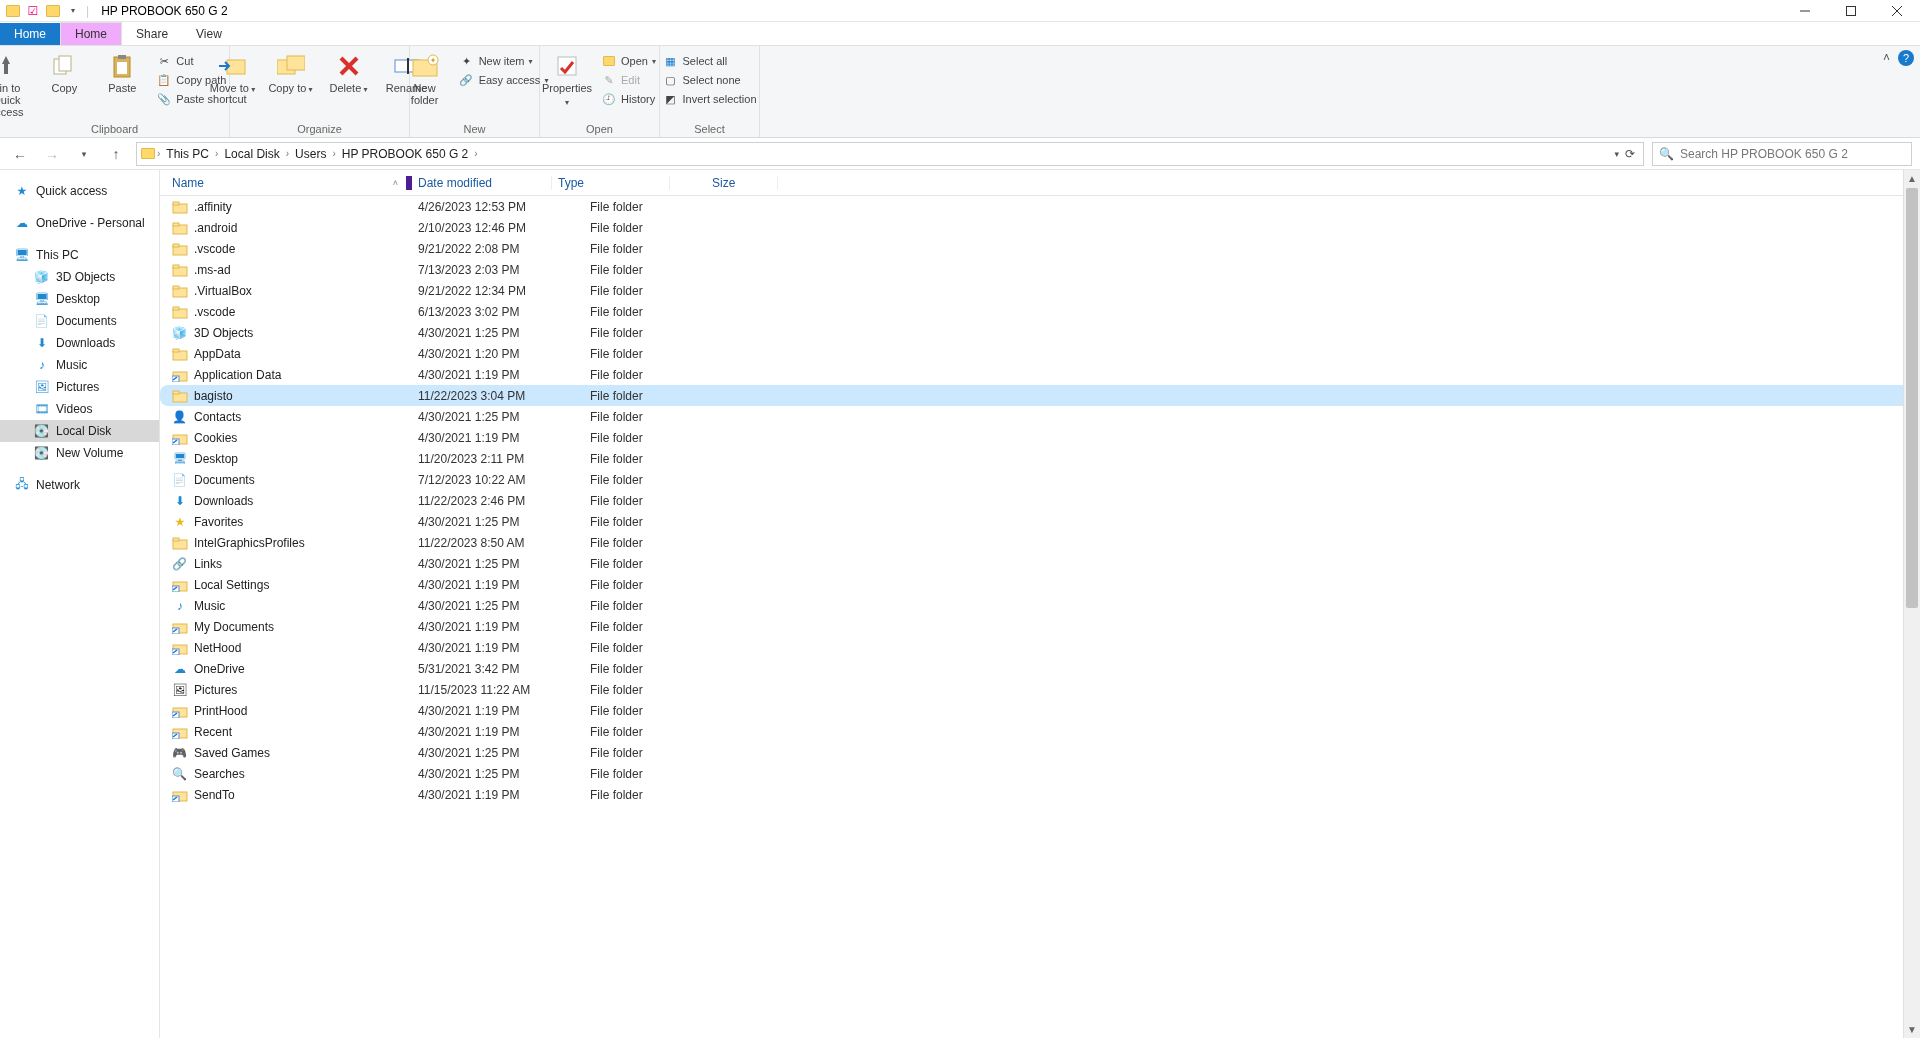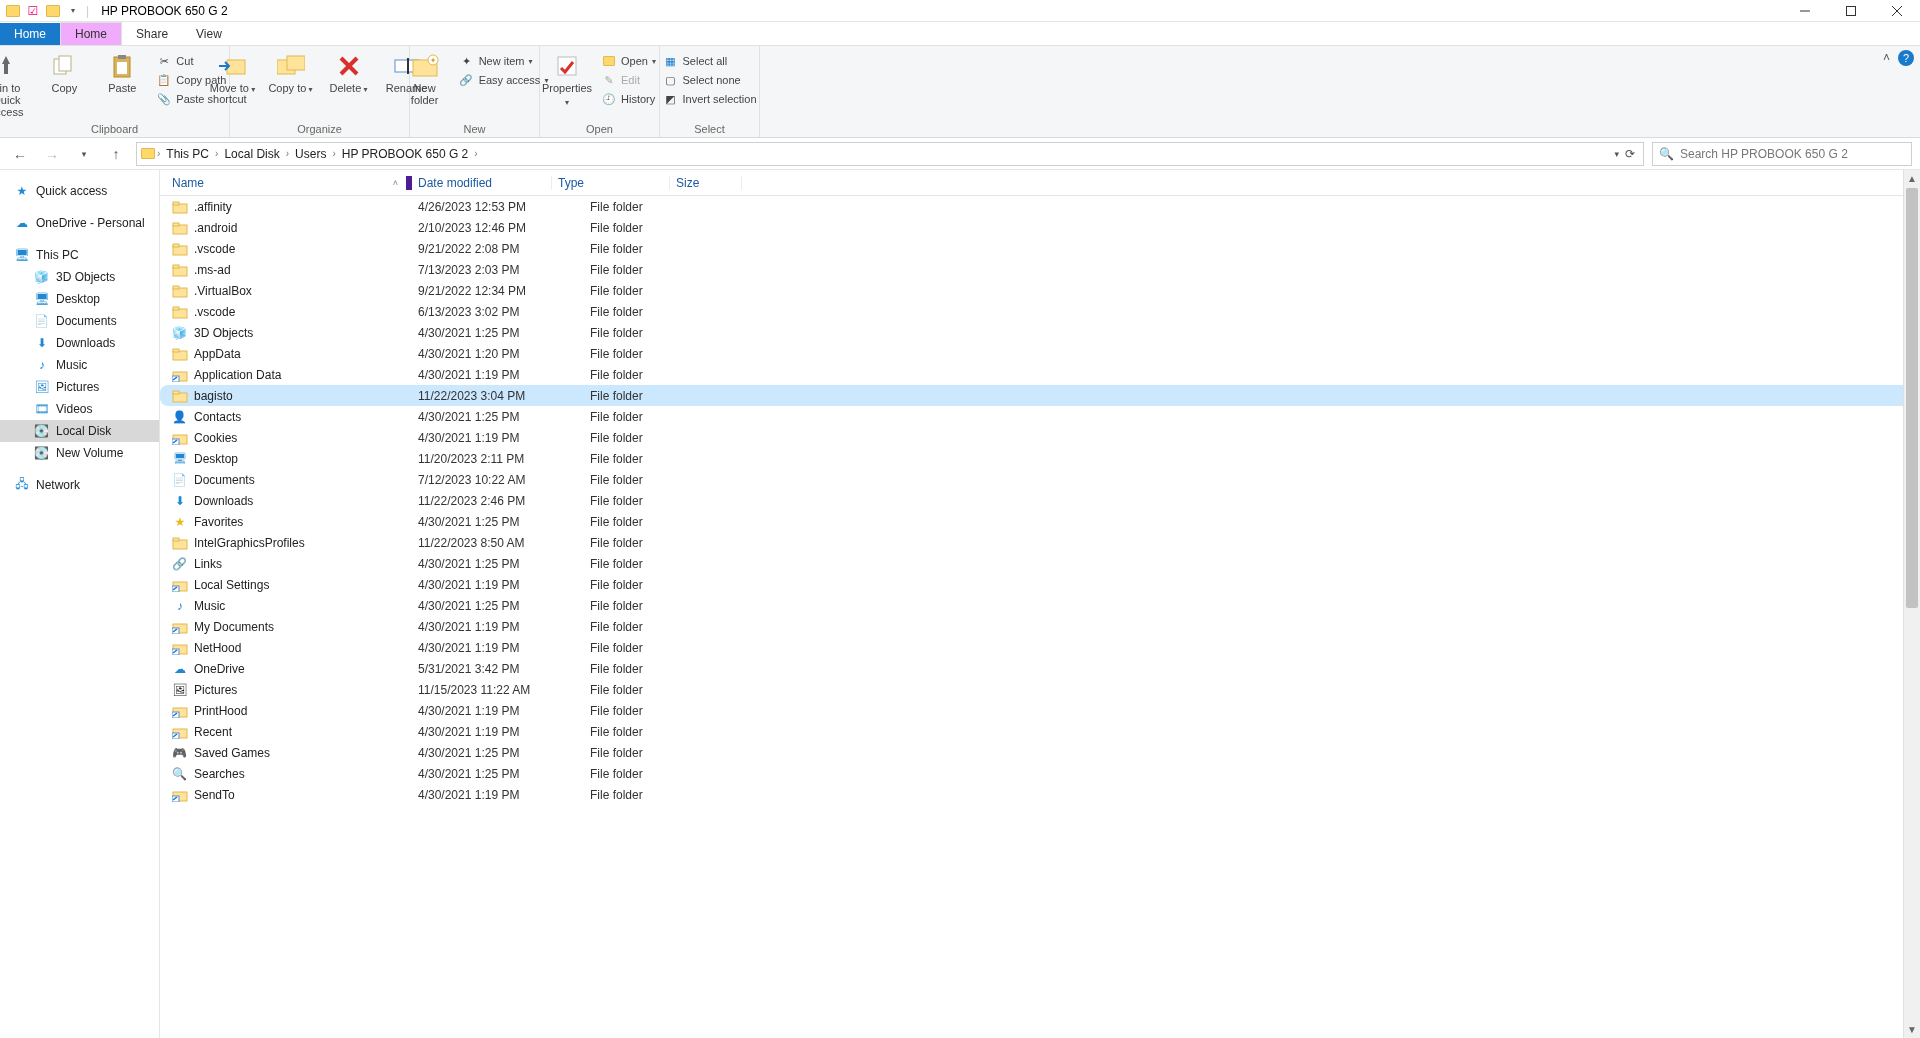--- a/index.html
+++ b/index.html
@@ -47,21 +47,21 @@
   .nav .item.sub { padding-left:34px;}
   .nav .item.sel { background:#d8d8d8;}
   .nav .ico { width:16px; height:16px; display:flex; align-items:center; justify-content:center;}
   .nav-group { margin-bottom:10px;}
   
   .files { flex:1; position:relative; overflow:hidden;}
   .cols { display:flex; border-bottom:1px solid #e5e5e5; height:26px; align-items:center; color:#1b5aa0; font-size:12px;}
   .col-name { width:252px; padding-left:12px; border-right:6px solid #4c1d95; display:flex; align-items:center; gap:18px;}
   .col-date { width:140px; padding-left:6px; border-right:1px solid #eee;}
   .col-type { width:118px; padding-left:6px; border-right:1px solid #eee;}
-  .col-size { width:72px; padding-left:6px; border-right:1px solid #eee;}
+  .col-size { width:72px; padding-left:6px; border-right:1px solid #eee;margin-left:36px;}
   .filerow { display:flex; align-items:center; height:21px; font-size:12px; color:#222;}
   .filerow.sel{background:#cce8ff;border-radius:8px;}
   .cell-name{ width:252px; padding-left:12px; display:flex; align-items:center; gap:6px;text-align:right;}
   .cell-date{ width:140px; padding-left:6px; color:#333;}
   .cell-type{ width:118px; padding-left:6px; color:#333;margin-left:32px;}
   .cell-size{ width:72px; padding-left:6px; color:#333;}
   .fico { width:16px; height:14px; display:flex; align-items:center; justify-content:center;}
   .scrollbar { position:absolute; right:0; top:0; bottom:0; width:17px; background:#f0f0f0; border-left:1px solid #e0e0e0;}
   .scrollbar .thumb{ position:absolute; left:2px; right:2px; top:18px; height:420px; background:#c2c2c2; border-radius:2px;}
   .scrollbar .arrow{position:absolute; left:0; right:0; height:17px; display:flex; align-items:center; justify-content:center; color:#666; font-size:10px;}

